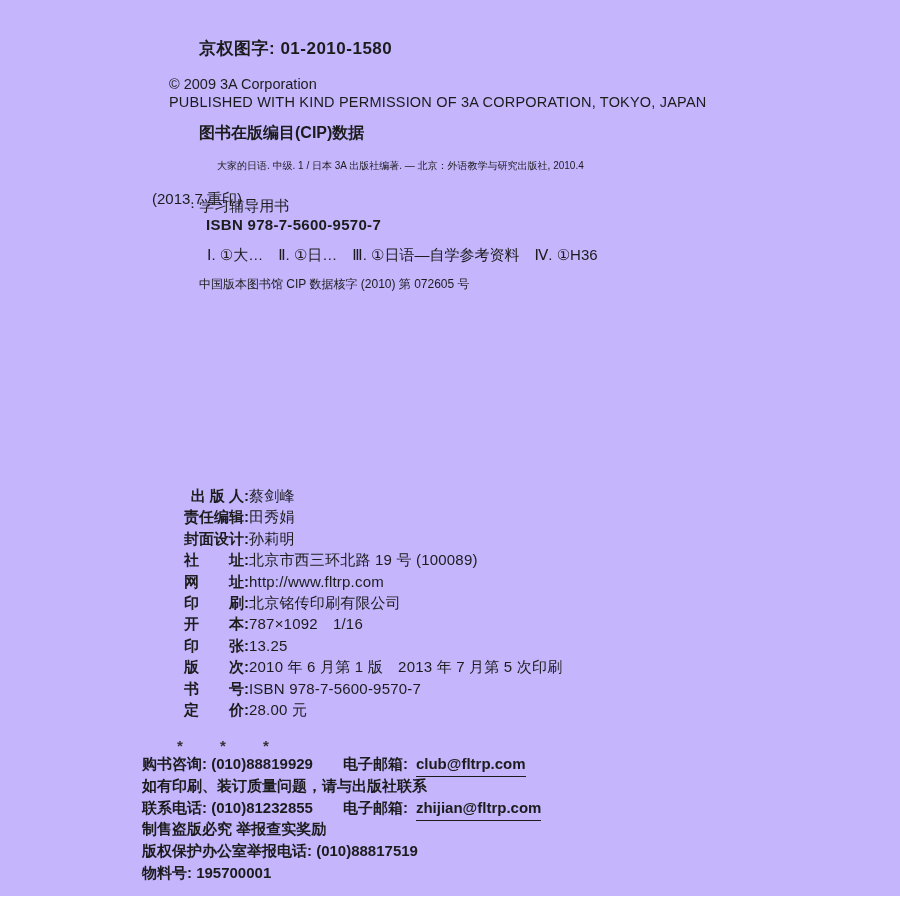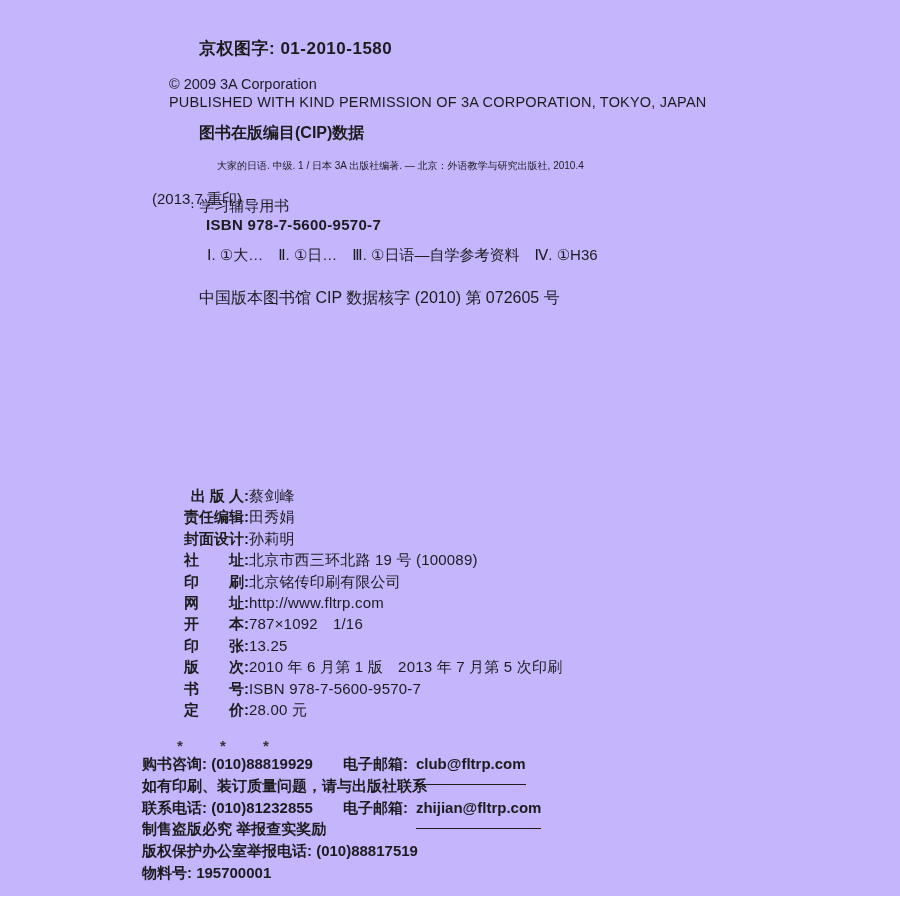--- a/index.html
+++ b/index.html
@@ -18,37 +18,37 @@
   .copy1{left:169px;top:76px;font-size:14.5px;}
   .copy2{left:169px;top:94px;font-size:14.5px;letter-spacing:.2px;}
   .cip-heading{left:199px;top:123px;font-size:16px;font-weight:bold;}
 
   
   .cip-l1{left:207px;top:159px;font-size:10px;margin-left:10px;}
   .cip-l2{left:152px;top:178px;font-size:15px;margin-top:12px;}
   .cip-l3{left:190px;top:197px;font-size:15px;}
   .cip-l4{left:206px;top:216px;font-size:15px;font-weight:bold;letter-spacing:.3px;}
   .cip-class{left:207px;top:246px;font-size:15px;}
-  .cip-record{left:199px;top:288px;font-size:16px;}
+  .cip-record{left:199px;top:276px;font-size:12px;}
 
   
   .colophon{left:173px;top:485px;font-size:15px;}
   .colophon .row{height:21.4px;line-height:21.4px;}
   .colophon .lbl{display:inline-block;width:76px;font-weight:bold;text-align:right;}
   .colophon .val{letter-spacing:.2px;}
 
   
   .stars{left:177px;top:737px;font-size:15px;font-weight:bold;color:#333;}
   .stars span{display:inline-block;width:43px;}
 
   
   .footer{left:142px;top:753px;font-size:15px;font-weight:bold;}
   .footer .row{height:21.8px;line-height:21.8px;}
   .footer .mid{margin-left:30px;}
-  .footer .email{margin-left:8px;border-bottom:1.5px solid #1c1c1c;padding-bottom:12px;}
+  .footer .email{margin-left:8px;border-bottom:1.5px solid #1c1c1c;padding-bottom:4px;}
 </style>
 </head>
 <body>
 
 <div class="page">
 
   <div class="abs reg-line">京权图字: 01-2010-1580</div>
   <div class="abs copy1">© 2009 3A Corporation</div>
   <div class="abs copy2">PUBLISHED WITH KIND PERMISSION OF 3A CORPORATION, TOKYO, JAPAN</div>
 
@@ -67,24 +67,24 @@
     <div class="row">
       <span class="lbl">责任编辑:</span><span class="val">田秀娟</span>
     </div>
     <div class="row">
       <span class="lbl">封面设计:</span><span class="val">孙莉明</span>
     </div>
     <div class="row">
       <span class="lbl">社　　址:</span><span class="val">北京市西三环北路 19 号 (100089)</span>
     </div>
     <div class="row">
-      <span class="lbl">印　　刷:</span><span class="val">北京铭传印刷有限公司</span>
+      <span class="lbl">网　　址:</span><span class="val">http://www.fltrp.com</span>
     </div>
     <div class="row">
-      <span class="lbl">网　　址:</span><span class="val">http://www.fltrp.com</span>
+      <span class="lbl">印　　刷:</span><span class="val">北京铭传印刷有限公司</span>
     </div>
     <div class="row">
       <span class="lbl">开　　本:</span><span class="val">787×1092　1/16</span>
     </div>
     <div class="row">
       <span class="lbl">印　　张:</span><span class="val">13.25</span>
     </div>
     <div class="row">
       <span class="lbl">版　　次:</span><span class="val">2010 年 6 月第 1 版　2013 年 7 月第 5 次印刷</span>
     </div>

